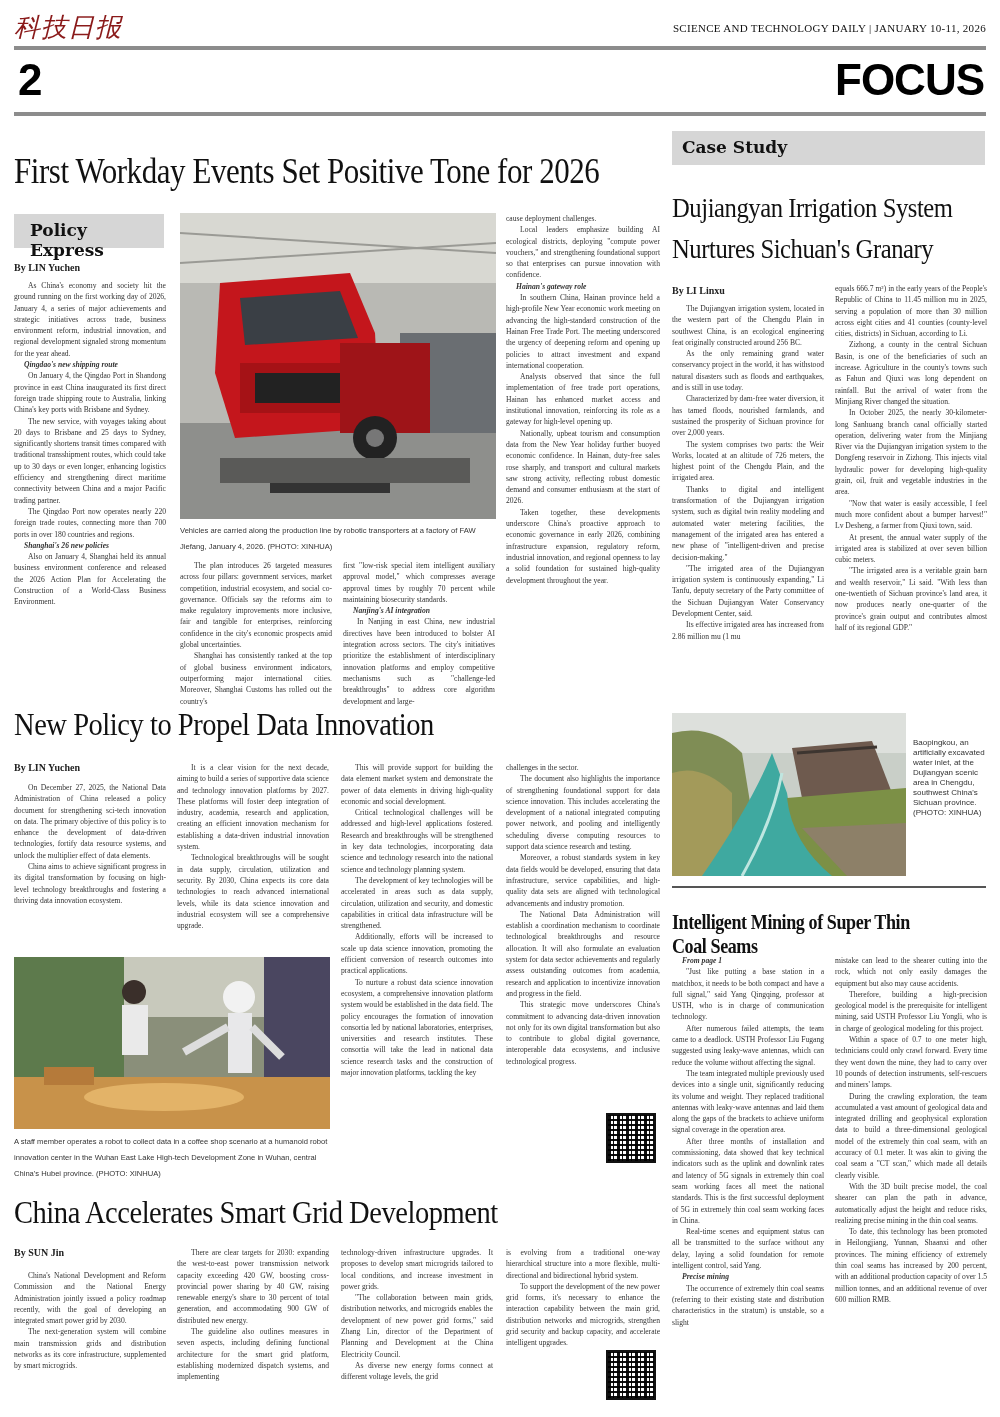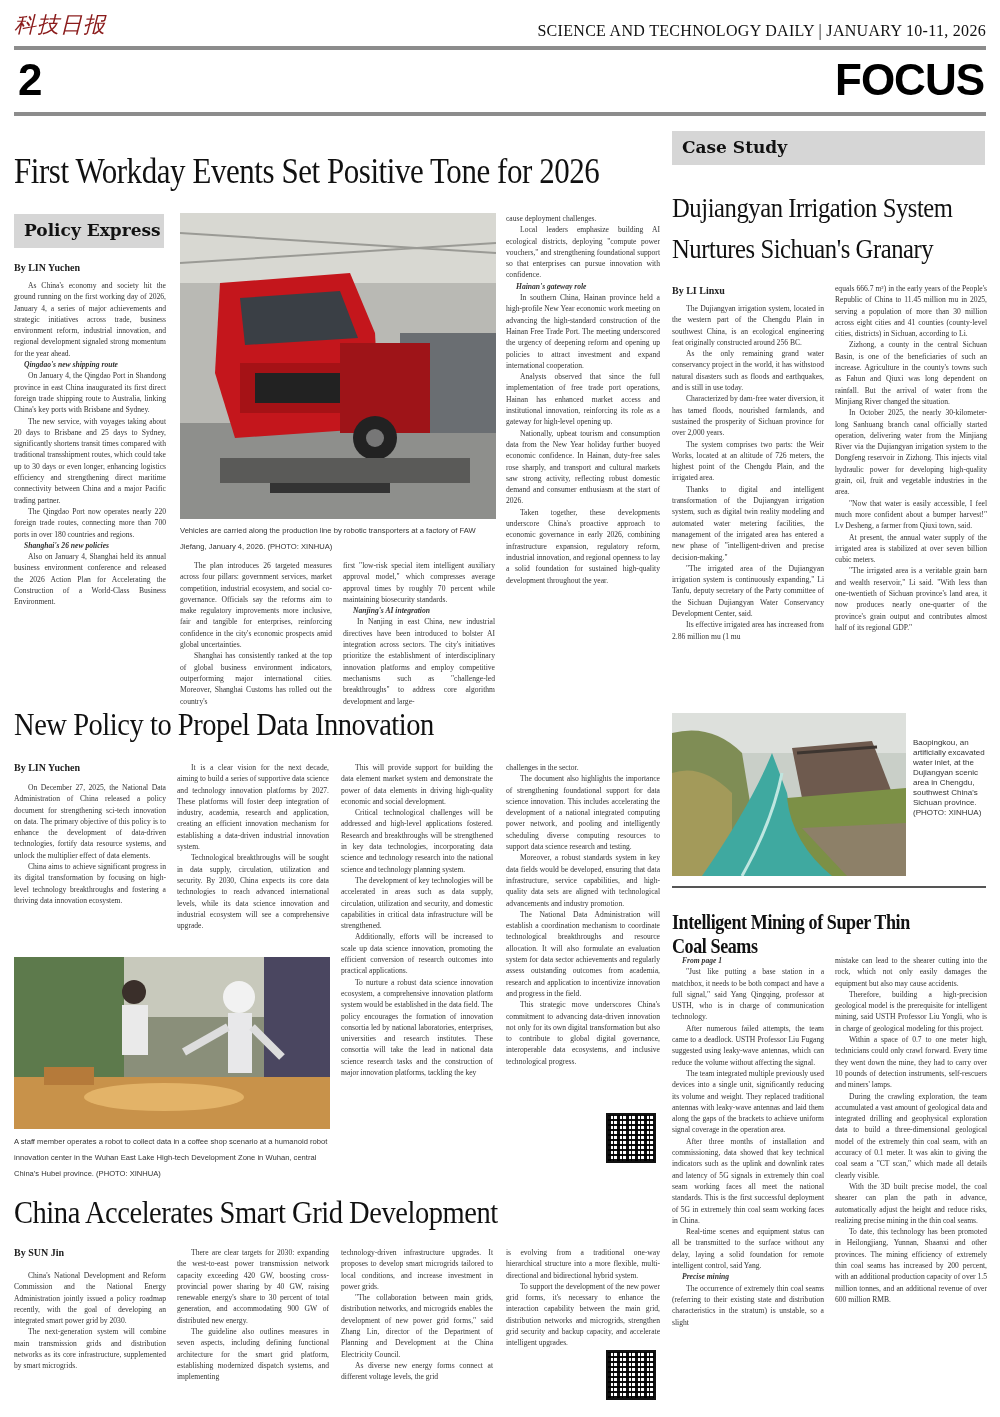--- a/index.html
+++ b/index.html
@@ -1,31 +1,31 @@
 <!DOCTYPE html>
 <html><head>
 <meta charset="utf-8">
 <style>
 *{box-sizing:border-box;margin:0;padding:0}
 html,body{width:1000px;height:1417px;background:#fff;overflow:hidden}
 body{font-family:"DejaVu Serif",serif;color:#222;position:relative}
 .abs{position:absolute}
-.masthead-logo{left:14px;top:10px;font-family:"DejaVu Serif",serif;font-size:22px;color:#8a1a1a;font-style:italic;letter-spacing:1px}
-.masthead-info{right:14px;top:22px;font-family:"Liberation Serif",serif;font-size:16px;letter-spacing:.3px;color:#111}
+.masthead-logo{left:14px;top:10px;font-family:"DejaVu Serif",serif;font-size:26px;color:#8a1a1a;font-style:italic;letter-spacing:1px}
+.masthead-info{right:14px;top:22px;font-family:"Liberation Serif",serif;font-size:11px;letter-spacing:.3px;color:#111}
 .rule{background:#8c8c8c;height:4px;left:14px;right:14px}
 .pagenum{left:18px;top:58px;font-family:"Liberation Sans",sans-serif;font-weight:bold;font-size:44px;color:#000;line-height:1}
 .section{right:16px;top:58px;font-family:"Liberation Sans",sans-serif;font-weight:bold;font-size:44px;color:#000;line-height:1;letter-spacing:-1px}
 .headline{font-family:"Liberation Serif",serif;color:#111;line-height:1.1;letter-spacing:-.5px}
 .h1{left:14px;top:152px;font-size:36px;transform:scaleX(.86);transform-origin:left}
 .h2{left:14px;top:708px;font-size:31px;transform:scaleX(.92);transform-origin:left}
 .h3{left:14px;top:1196px;font-size:31px;transform:scaleX(.92);transform-origin:left}
 .h4{left:672px;top:188px;font-size:28px;line-height:1.45;transform:scaleX(.88);transform-origin:left}
 .h5{left:672px;top:910px;font-size:22px;transform:scaleX(.82);transform-origin:left;font-weight:bold}
 .kicker{background:#d6d6d6;font-family:"DejaVu Serif",serif;font-weight:bold;color:#111}
-.k1{left:14px;top:214px;width:150px;height:34px;font-size:17px;padding:6px 0 0 10px}
+.k1{left:14px;top:214px;width:150px;height:34px;font-size:17px;padding:6px 0 0 16px}
 .k2{left:672px;top:131px;width:313px;height:34px;font-size:17px;padding:6px 0 0 10px}
 .byline{font-family:"Liberation Serif",serif;font-weight:bold;font-size:10px;color:#222}
 .col{font-family:"Liberation Serif",serif;font-size:7.6px;line-height:11.3px;text-align:justify;color:#333;hyphens:auto}
 .col p{text-indent:14px}
 .col p.sub{font-style:italic;font-weight:bold;text-indent:10px}
 .col p.noind{text-indent:0}
 .photo{overflow:hidden;background:#999}
 .caption{font-family:"Liberation Sans",sans-serif;font-size:7.6px;line-height:16px;color:#333}
 .qr{background:
  repeating-linear-gradient(90deg,#111 0 3px,#fff 3px 5px,#111 5px 6px,#fff 6px 9px),

